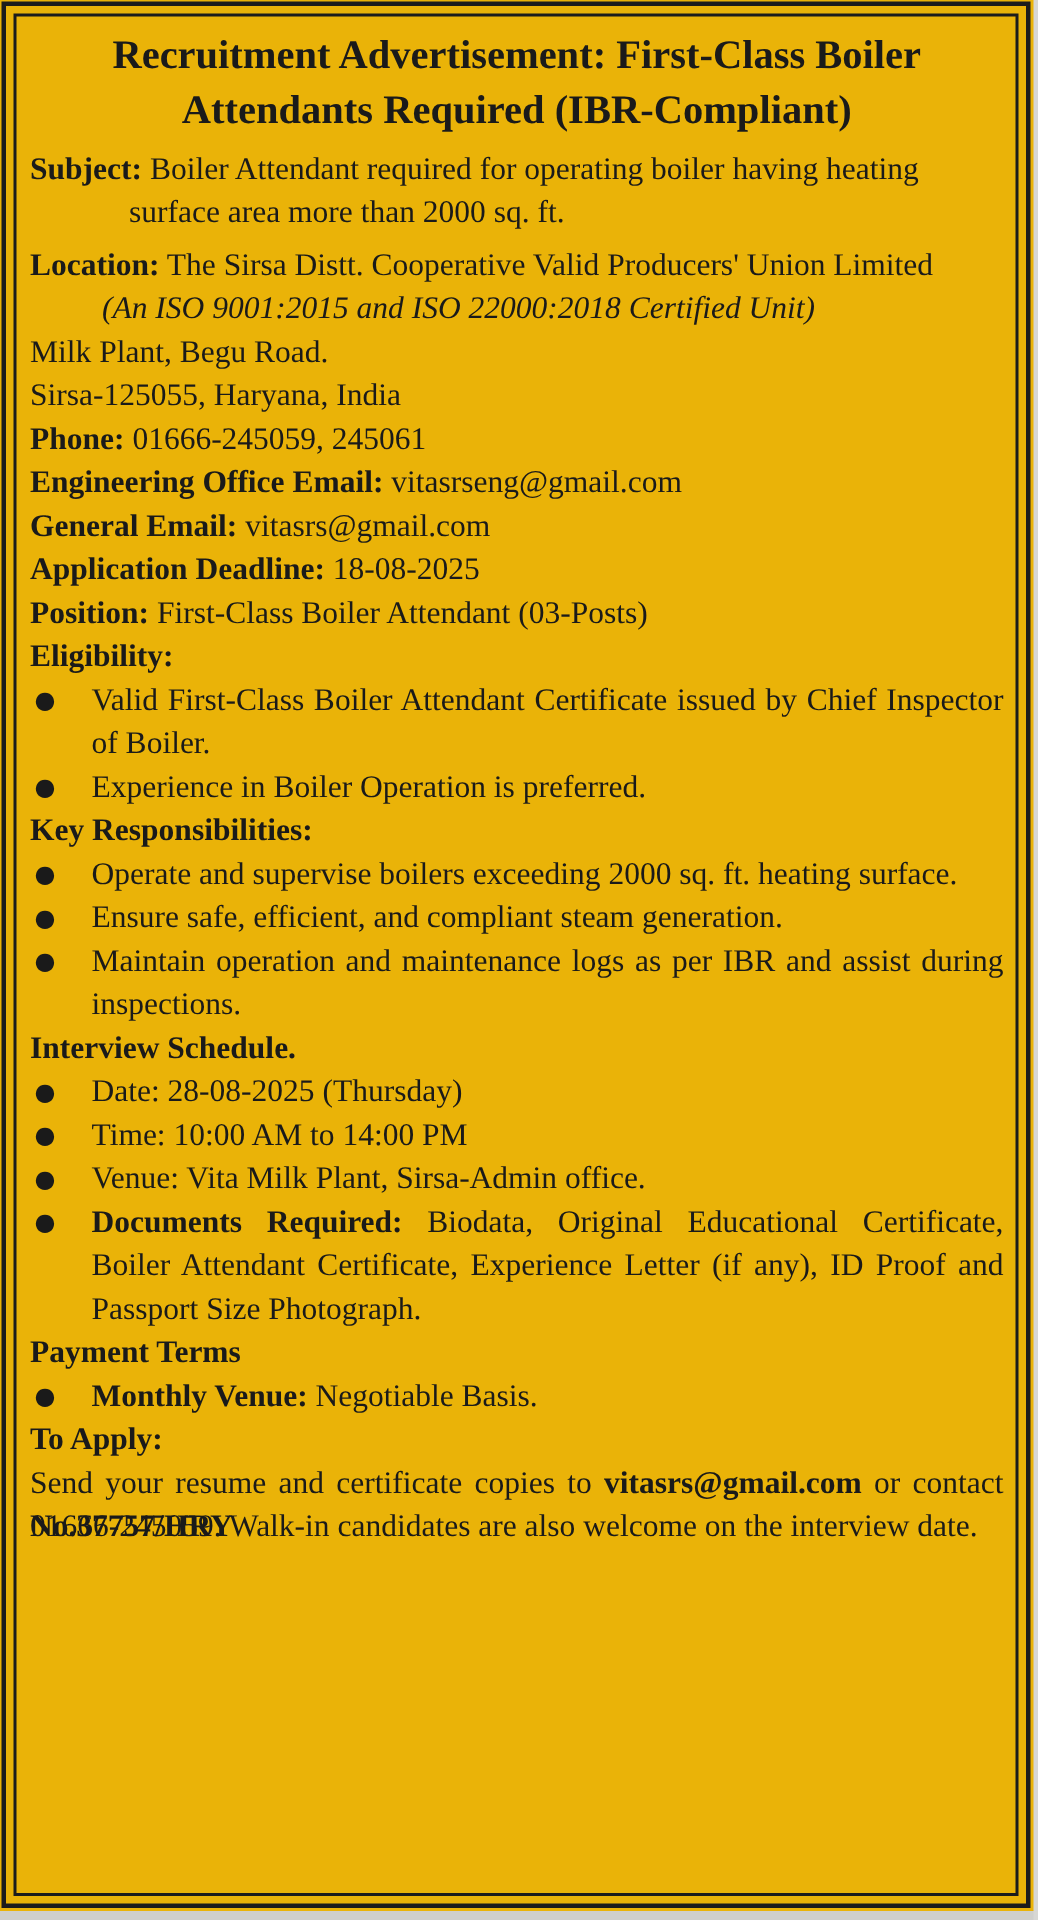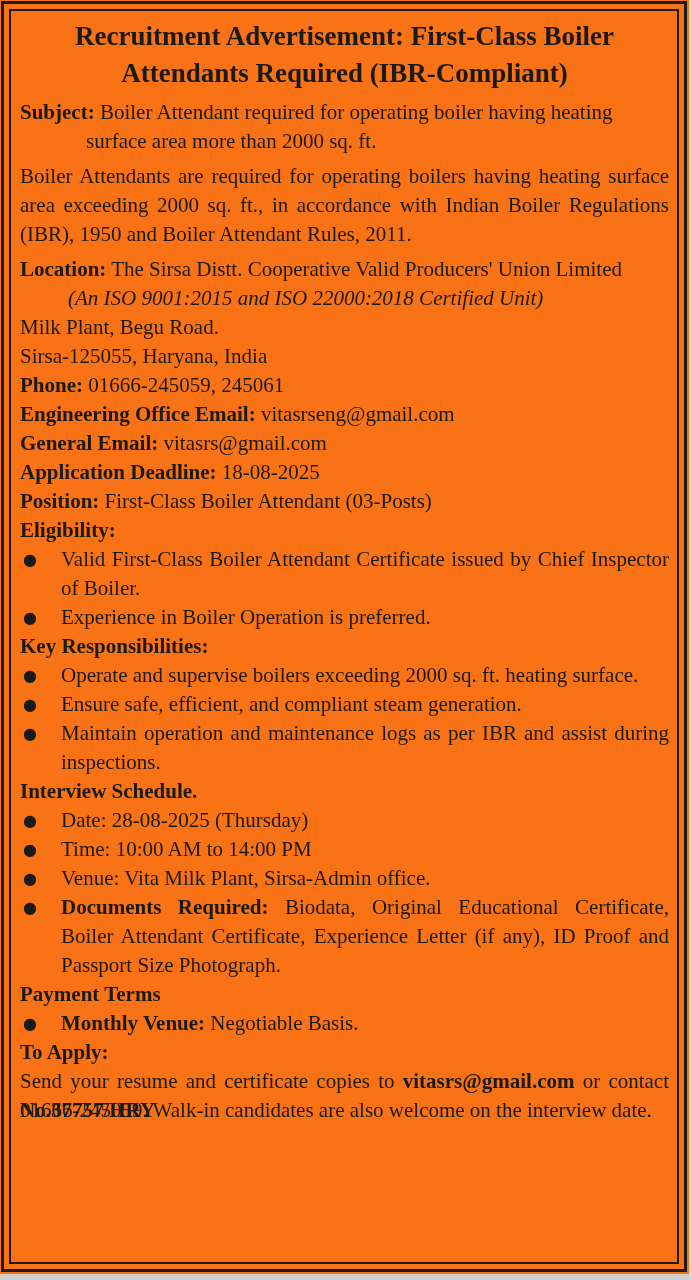--- a/index.html
+++ b/index.html
@@ -1,20 +1,20 @@
 <!DOCTYPE html>
 <html><head>
 <meta charset="utf-8">
 <style>
   html, body { margin: 0; padding: 0; background: #ffffff; }
   .sheet {
     position: relative;
     width: 692px;
     height: 1280px;
-    background: #f97316;
+    background: #eab308;
     font-family: "Liberation Serif", "DejaVu Serif", serif;
     color: #1a1a1a;
     overflow: hidden;
     box-shadow: inset -3px 0 0 #d7d7d4, inset 0 -6px 0 #cfcfcc;
   }
   .outer-border {
     position: absolute;
     left: 1px; top: 1px; right: 5px; bottom: 8px;
     border: 3px solid #1c1c1c;
     padding: 5px;
@@ -66,21 +66,20 @@
       <h1 class="title">Recruitment Advertisement: First-Class Boiler
 Attendants Required (IBR-Compliant)</h1>
 
       <div class="body-copy">
 
         <p class="para hang-subject mb">
           <span class="b">Subject:</span>
           <span>Boiler Attendant required for operating boiler having heating surface area more than 2000 sq. ft.</span>
         </p>
 
-        <p class="para justify mb">Boiler Attendants are required for operating boilers having heating surface area exceeding 2000 sq. ft., in accordance with Indian Boiler Regulations (IBR), 1950 and Boiler Attendant Rules, 2011.</p>
 
         <p class="para hang-location">
           <span class="b">Location:</span>
           <span>The Sirsa Distt. Cooperative Valid Producers' Union Limited</span>
         </p>
 
         <p class="para iso-note">(An ISO 9001:2015 and ISO 22000:2018 Certified Unit)</p>
 
         <p class="para">Milk Plant, Begu Road.</p>
         <p class="para">Sirsa-125055, Haryana, India</p>

